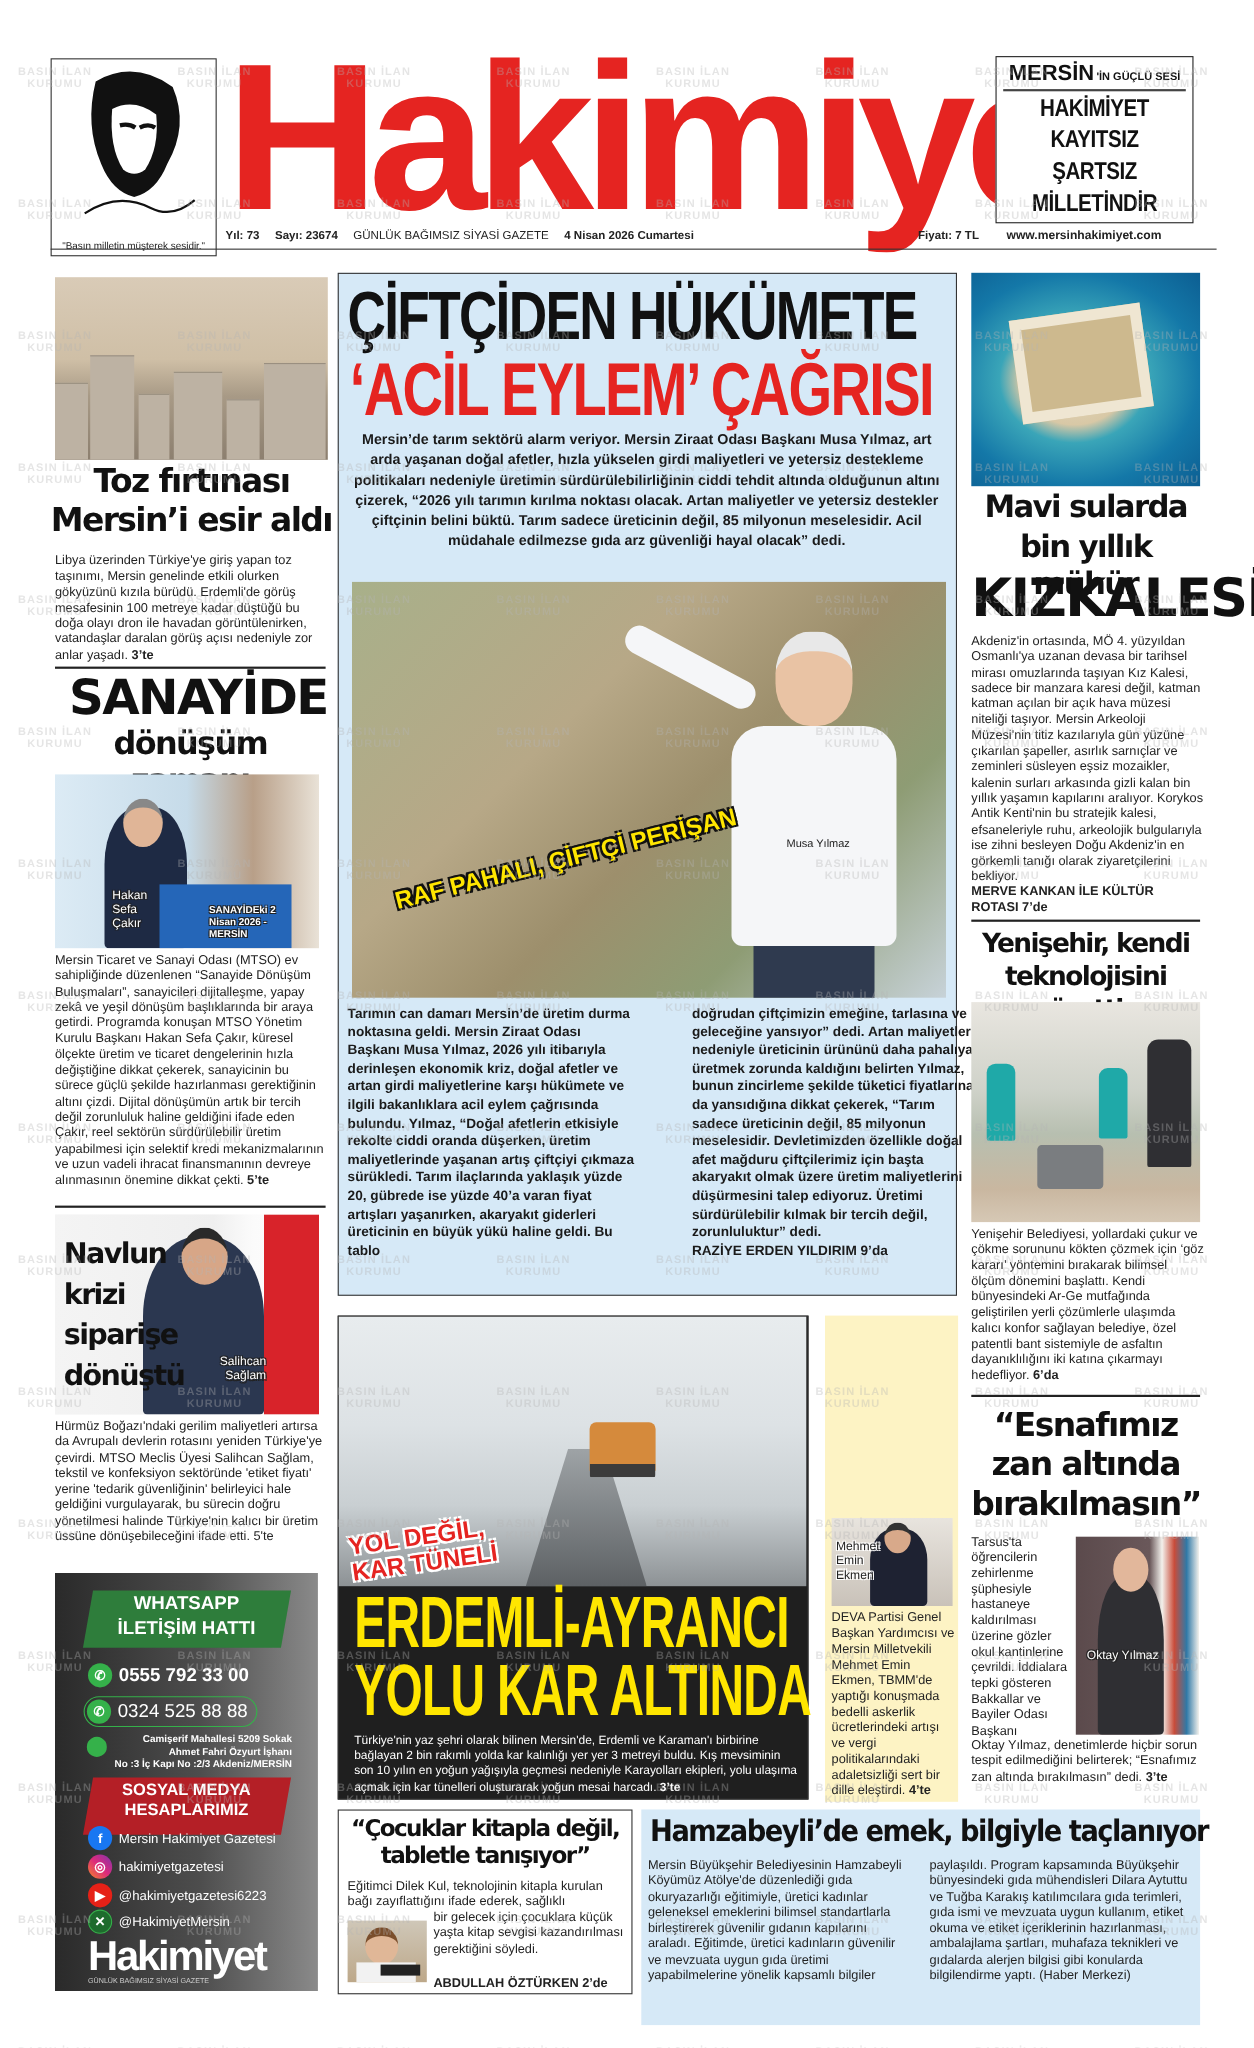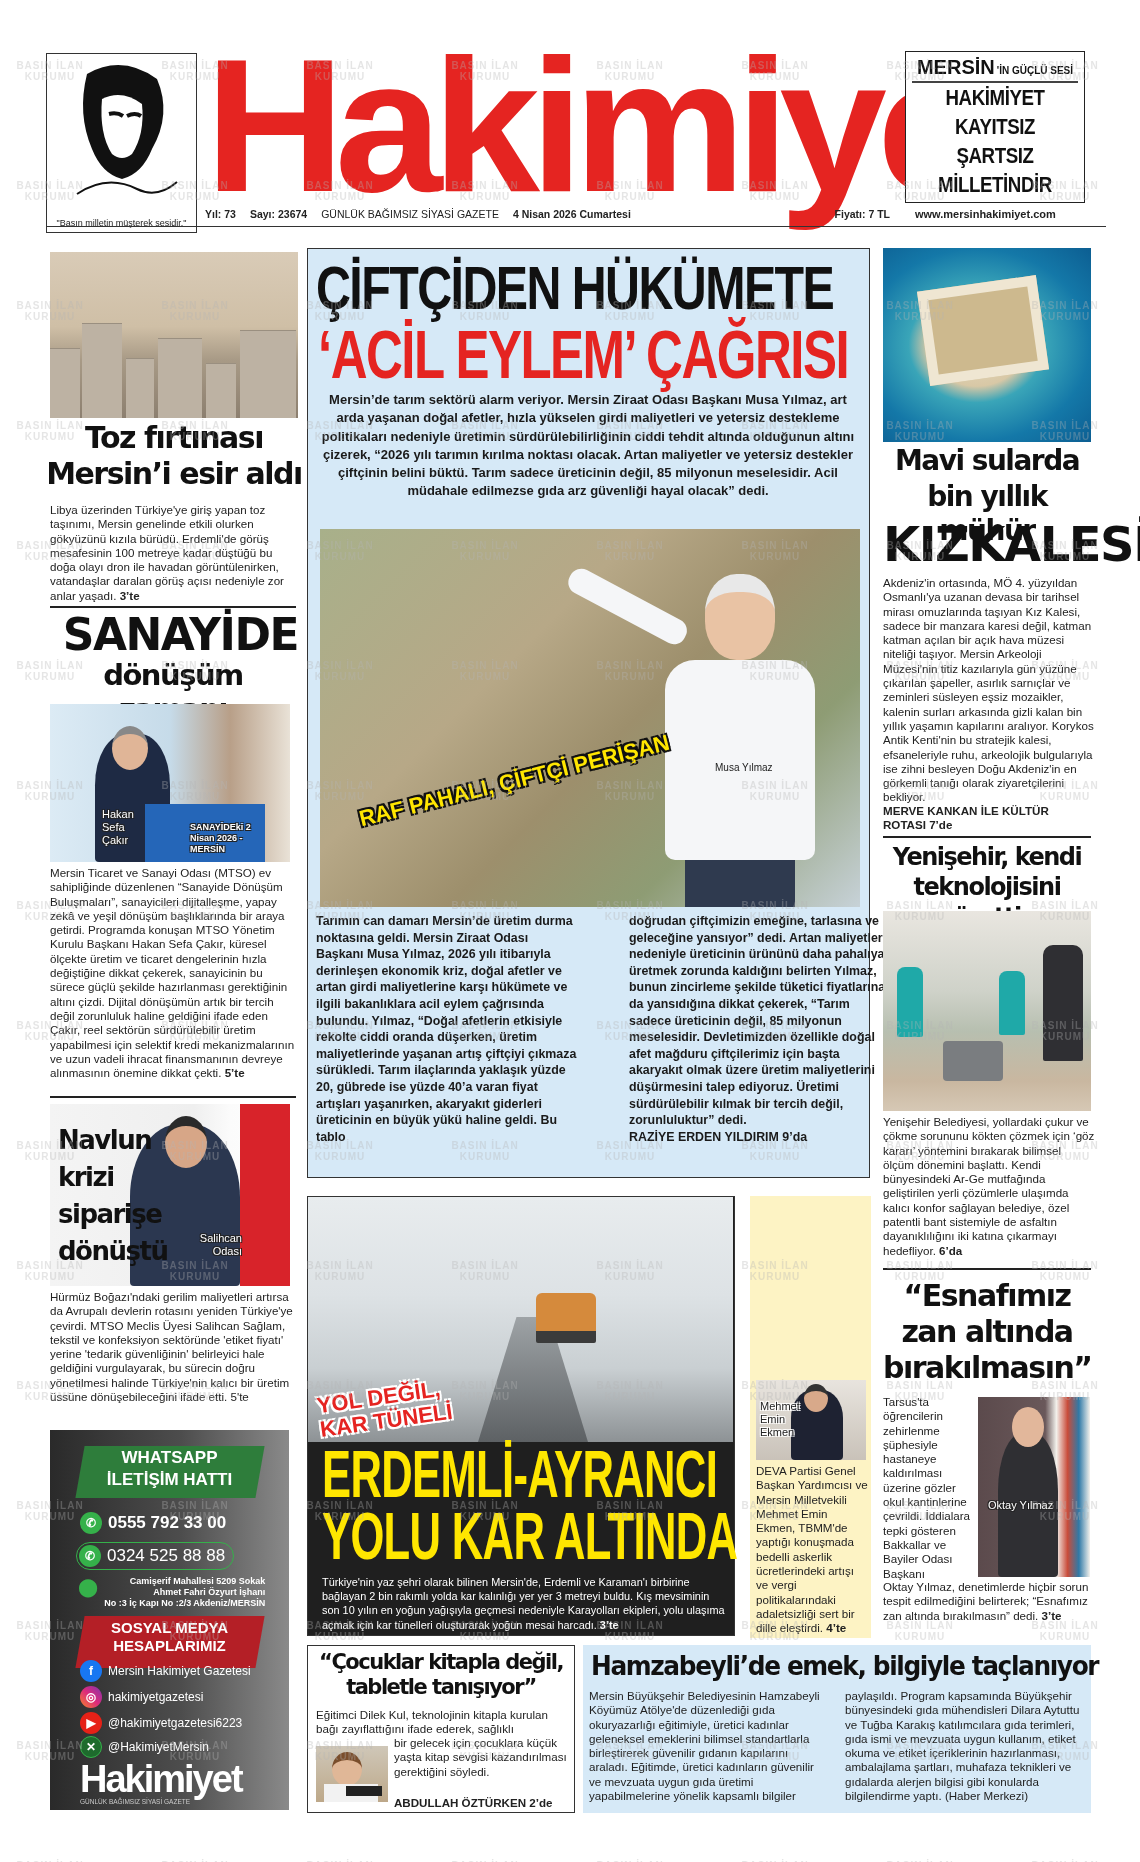--- a/index.html
+++ b/index.html
@@ -70,21 +70,21 @@
   #snow-text { position:absolute; left: 14px; top: 378px; width: 405px; color:#fff; font-size: 10.9px; line-height: 14.2px; }
 
   #ekmen-box { left: 750px; top: 1196px; width: 121px; height: 442px; background:#fdf3c4; }
   #ekmen-photo { left: 6px; top: 184px; width: 110px; height: 80px; background: linear-gradient(180deg,#e8e4de,#c9c2b9); }
   #ekmen-photo .p { position:absolute; left:35px; top:10px; width:52px; height:70px; background:#1e2232; border-radius:40% 40% 4px 4px; }
   #ekmen-photo .f { position:absolute; left:48px; top:4px; width:24px; height:28px; background:#d8a98a; border-radius:50%; border-top:7px solid #333; }
 
   #cocuk-box { left: 307px; top: 1645px; width: 268px; height: 168px; border: 1.5px solid #333; background:#fff; }
   #cocuk-photo { left: 8px; top: 100px; width: 72px; height: 56px; background: linear-gradient(180deg,#cfc7b8,#bda889); }
 
-  #hamza-box { left: 583px; top: 1645px; width: 508px; height: 168px; background:#d6e9f7; }
+  #hamza-box { left: 583px; top: 1645px; width: 508px; height: 196px; background:#d6e9f7; }
 
   #tarsus-photo { left: 978px; top: 1397px; width: 112px; height: 180px; background: linear-gradient(90deg, #5b4a4c 0%, #6a585a 60%, #f3f1ec 70%, #c94c3a 80%, #2f79a7 90%, #f3f1ec 100%); }
   #tarsus-photo .p { position:absolute; left:20px; top:36px; width:60px; height:144px; background:#2f2f33; border-radius:40% 40% 4px 4px; }
   #tarsus-photo .f { position:absolute; left:34px; top:10px; width:32px; height:40px; background:#e2b79b; border-radius:50%; }
 
   .caption-white { position:absolute; color:#fff; font-size:11px; line-height:13px; text-shadow: -1px -1px 0 #222, 1px -1px 0 #222, -1px 1px 0 #222, 1px 1px 0 #222; }
   .caption-dark { position:absolute; color:#222; font-size:11px; line-height:13px; text-shadow: -1px -1px 0 #fff, 1px -1px 0 #fff, -1px 1px 0 #fff, 1px 1px 0 #fff; }
 
   .rule { position:absolute; height:1.5px; background:#222; }
   .watermark { position:absolute; font-size: 10px; color: rgba(180,180,180,0.35); font-weight:bold; letter-spacing:1px; text-align:center; line-height:11px; pointer-events:none; }
@@ -149,21 +149,21 @@
 <div class="abs body-text" style="left:50px; top:866px; width:250px;">
   <span>Mersin Ticaret ve Sanayi Odası (MTSO) ev sahipliğinde düzenlenen “Sanayide Dönüşüm Buluşmaları”, sanayicileri dijitalleşme, yapay zekâ ve yeşil dönüşüm başlıklarında bir araya getirdi. Programda konuşan MTSO Yönetim Kurulu Başkanı Hakan Sefa Çakır, küresel ölçekte üretim ve ticaret dengelerinin hızla değiştiğine dikkat çekerek, sanayicinin bu sürece güçlü şekilde hazırlanması gerektiğinin altını çizdi. Dijital dönüşümün artık bir tercih değil zorunluluk haline geldiğini ifade eden Çakır, reel sektörün sürdürülebilir üretim yapabilmesi için selektif kredi mekanizmalarının ve uzun vadeli ihracat finansmanının devreye alınmasının önemine dikkat çekti.</span>
   <b>5’te</b>
 </div>
 <div class="rule" style="left:50px; top:1096px; width:246px;"></div>
 
 <div class="photo" style="left:50px; top:1104px; width:240px; height:182px; background: linear-gradient(90deg, #f4f4f4 0%, #efefef 60%, #fbfbfb 75%, #fff 100%);">
   <div style="position:absolute;left:80px;top:20px;width:110px;height:162px;background:#2b3750;border-radius:45% 45% 4px 4px;"></div>
   <div style="position:absolute;left:115px;top:12px;width:42px;height:52px;background:#d7a687;border-radius:50%;border-top:10px solid #2a2a2a;"></div>
   <div style="position:absolute;left:190px;top:0;width:50px;height:182px;background:#d8232a;"></div>
-  <div class="caption-white" style="left:132px;top:128px;width:60px;text-align:right;">Salihcan Odası</div>
+  <div class="caption-white" style="left:132px;top:128px;width:60px;text-align:right;">Salihcan Sağlam</div>
 </div>
 <div class="abs hl" style="left:58px; top:1122px; font-size:26px; line-height:37px; width:130px; color:#111;">Navlun krizi siparişe dönüştü</div>
 <div class="abs body-text" style="left:50px; top:1290px; width:250px;">Hürmüz Boğazı'ndaki gerilim maliyetleri artırsa da Avrupalı devlerin rotasını yeniden Türkiye'ye çevirdi. MTSO Meclis Üyesi Salihcan Sağlam, tekstil ve konfeksiyon sektöründe 'etiket fiyatı' yerine 'tedarik güvenliğinin' belirleyici hale geldiğini vurgulayarak, bu sürecin doğru yönetilmesi halinde Türkiye'nin kalıcı bir üretim üssüne dönüşebileceğini ifade etti. 5'te</div>
 
 <div class="abs" id="ad-box">
   <div class="ad-brush" style="top:16px; background:#2e7d3b;"></div>
   <div class="ad-h" style="top:18px;">WHATSAPP</div>
   <div class="ad-h" style="top:40px;">İLETİŞİM HATTI</div>
   <div class="ad-row" style="left:30px; top:82px;">
     <span class="ad-ico" style="background:#35b14a;">✆</span>

